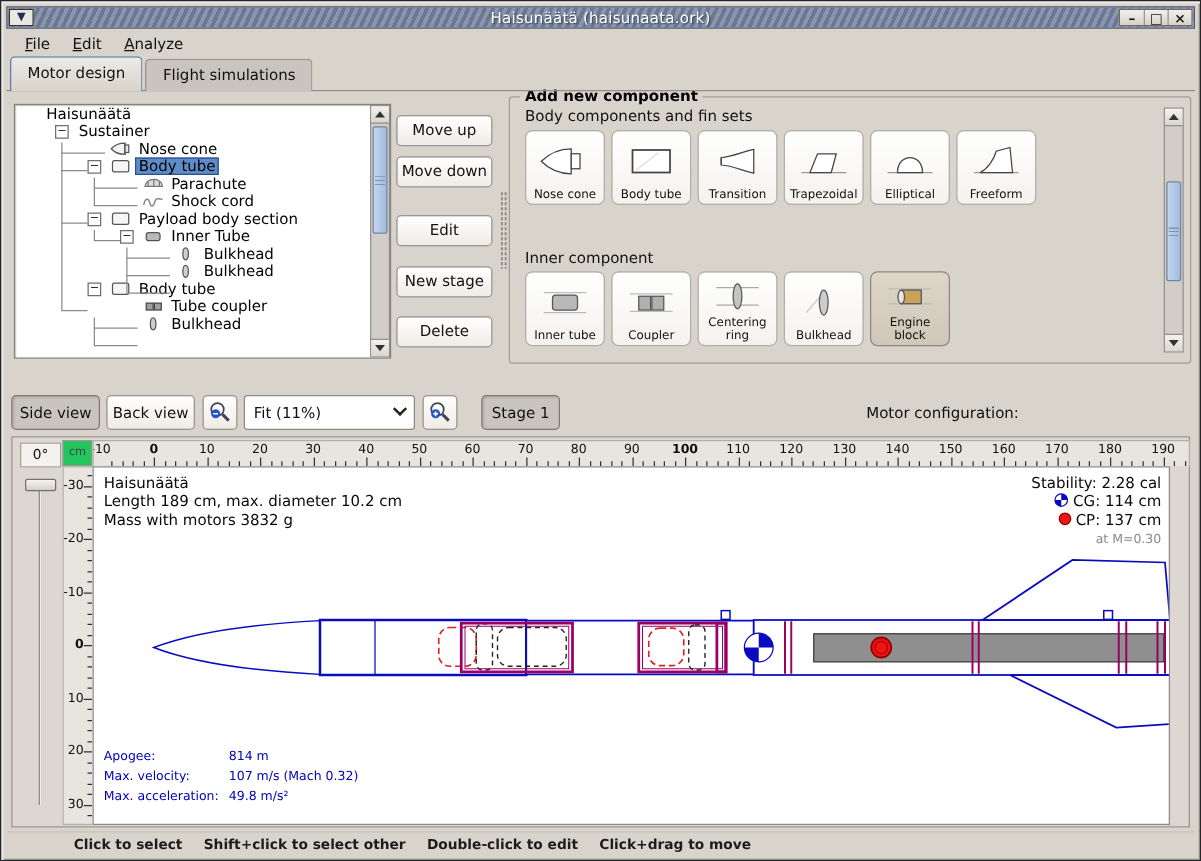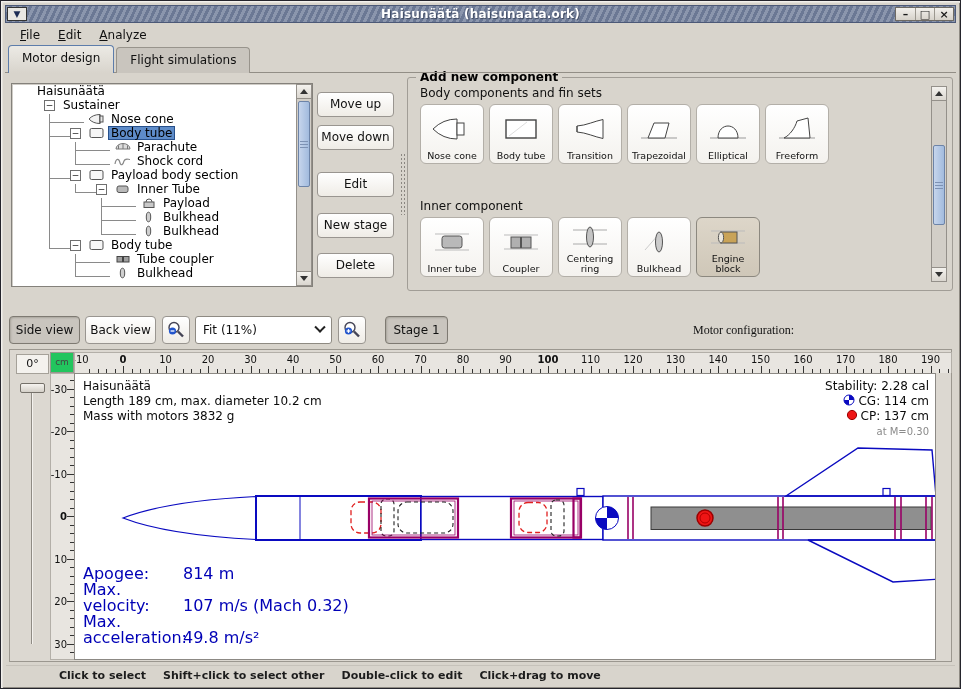--- a/index.html
+++ b/index.html
@@ -5,21 +5,21 @@
   html,body{margin:0;padding:0;background:#b8b4ac;font-family:"DejaVu Sans",sans-serif;}
   *{box-sizing:border-box;}
   .window{position:relative;width:961px;height:689px;background:#d8d4cc;border:1px solid #24242c;
           box-shadow:inset 1px 1px 0 #f2f0ec, inset 2px 2px 0 #e4e1db, inset -1px -1px 0 #8f8b83;overflow:hidden;}
   
   .titlebar{position:absolute;left:4px;top:4px;right:4px;height:18px;
     background:repeating-linear-gradient(115deg,#8b96ad 0 3px,#6b7894 3px 6px);
     border:1px solid #4c5977;display:flex;align-items:center;}
   .tb-icon{position:absolute;left:1px;top:1px;width:20px;height:14px;background:#e9e7e2;border:1px solid #333;
     display:flex;align-items:center;justify-content:center;font-size:9px;color:#1d2c54;line-height:1;}
-  .tb-title{flex:1;text-align:center;color:#fff;font-size:12px;font-weight:bold;letter-spacing:.2px;
+  .tb-title{flex:1;text-align:center;color:#fff;font-size:12px;font-weight:normal;letter-spacing:.2px;
     text-shadow:1px 1px 1px #3c475f;}
   .tb-controls{position:absolute;right:1px;top:1px;height:14px;display:flex;background:#d6d2ca;border:1px solid #6e6a63;}
   .tb-btn{width:19px;height:100%;display:flex;align-items:center;justify-content:center;font-size:11px;font-weight:bold;
     color:#1a1a1a;border-left:1px solid #9b978f;background:linear-gradient(#f2f0ec,#d6d2ca);cursor:default;}
   .tb-btn:first-child{border-left:none;}
   
   .menubar{position:absolute;left:4px;top:23px;right:4px;height:22px;display:flex;align-items:center;padding-left:6px;}
   .menu-item{font-size:12px;color:#111;padding:2px 9px;}
   
   .tabbar{position:absolute;left:7px;top:45px;height:27px;display:flex;align-items:flex-end;z-index:3;}
@@ -89,21 +89,21 @@
   .hr-tick{position:absolute;bottom:0;width:1px;background:#333;}
   .vruler{position:absolute;left:40px;top:23px;width:24px;height:287px;overflow:hidden;background:#e8e5e0;border:1px solid #b3afa8;border-right:none;}
   .vr-num{position:absolute;right:7px;font-size:10px;color:#111;transform:translateY(-50%);}
   .vr-tick{position:absolute;right:0;height:1px;background:#333;}
   .bold{font-weight:bold;}
   .canvas{position:absolute;left:64px;top:23px;width:862px;height:287px;background:#fff;border:1px solid #8c8984;}
   .fig-info{position:absolute;left:8px;top:5px;font-size:12px;line-height:15px;color:#0a0a0a;}
   .fig-stab{position:absolute;right:6px;top:5px;font-size:12px;line-height:15px;color:#0a0a0a;text-align:right;}
   .fig-stab .mach{font-size:10px;color:#8a8a8a;}
   .fig-stab svg{vertical-align:-1px;margin-right:3px;}
-  .fig-stats{position:absolute;left:8px;bottom:13px;font-size:16px;line-height:16px;color:#0000b6;}
+  .fig-stats{position:absolute;left:8px;bottom:13px;font-size:10px;line-height:16px;color:#0000b6;}
   .fig-stats .lab{display:inline-block;width:100px;}
   .rocket-svg{position:absolute;left:0;top:0;}
   
   .statusbar{position:absolute;left:5px;top:664px;right:5px;height:20px;border-top:1px solid #c6c2ba;
     display:flex;align-items:center;padding-left:53px;font-size:11px;font-weight:bold;color:#1c1c1c;}
   .statusbar span{margin-right:17px;}
 </style>
 </head>
 <body>
 
@@ -196,29 +196,20 @@
         </div>
         <div class="tree-row">
           <span style="width: 84px; flex: 0 0 auto;"></span>
           <span style="width: 16px; flex: 0 0 auto; display: inline-flex;">
             <span class="expander">−</span>
           </span>
           <svg class="tree-ico" viewBox="0 0 18 12">
             <rect x="3" y="3" width="11" height="6.5" rx="2" fill="#b9b9b9" stroke="#555"></rect>
           </svg>
           <span class="tree-label">Inner Tube</span>
-        </div>
-        <div class="tree-row">
-          <span style="width: 110px; flex: 0 0 auto;"></span>
-          <span style="width: 16px; flex: 0 0 auto; display: inline-flex;"></span>
-          <svg class="tree-ico" viewBox="0 0 18 12">
-            <rect x="4" y="5" width="10" height="5.5" fill="#c9c9c9" stroke="#555"></rect>
-            <path d="M6,5 A3,3 0 0 1 12,5" fill="none" stroke="#555"></path>
-          </svg>
-          <span class="tree-label">Payload</span>
         </div>
         <div class="tree-row">
           <span style="width: 110px; flex: 0 0 auto;"></span>
           <span style="width: 16px; flex: 0 0 auto; display: inline-flex;"></span>
           <svg class="tree-ico" viewBox="0 0 18 12">
             <ellipse cx="8.5" cy="6" rx="2.2" ry="4.8" fill="#d0d0d0" stroke="#555"></ellipse>
           </svg>
           <span class="tree-label">Bulkhead</span>
         </div>
         <div class="tree-row">
@@ -440,21 +431,21 @@
   <div class="vt-btn" style="left:337px;top:315px;width:28px;">
     <svg width="20" height="20" viewBox="0 0 20 20">
       <circle cx="8" cy="7.5" r="5" fill="#fff" stroke="#445" stroke-width="1.4"></circle>
       <line x1="12" y1="11.5" x2="17" y2="16.5" stroke="#445" stroke-width="2.4"></line>
       <circle cx="6.5" cy="11" r="3.6" fill="#2255cc"></circle>
       <line x1="4.6" y1="11" x2="8.4" y2="11" stroke="#fff" stroke-width="1.3"></line>
       <line x1="6.5" y1="9.1" x2="6.5" y2="12.9" stroke="#fff" stroke-width="1.3"></line>
     </svg>
   </div>
   <div class="vt-btn pressed" style="left:384px;top:315px;width:63px;">Stage 1</div>
-  <div class="vt-label" style="left:692px;top:322px;font-family:Liberation Serif, serif;">Motor configuration:</div>
+  <div class="vt-label" style="left:692px;top:322px;">Motor configuration:</div>
 
   <div class="fig-panel">
     <div class="rot-box">0°</div>
     <div class="slider-track"></div>
     <div class="slider-handle"></div>
     <div class="cm-box">cm</div>
     <div class="hruler" id="hruler">
         <div class="hr-tick" style="left: 14px; height: 4px;"></div>
         <div class="hr-tick" style="left: 22.5px; height: 4px;"></div>
         <div class="hr-tick" style="left: 31px; height: 4px;"></div>

